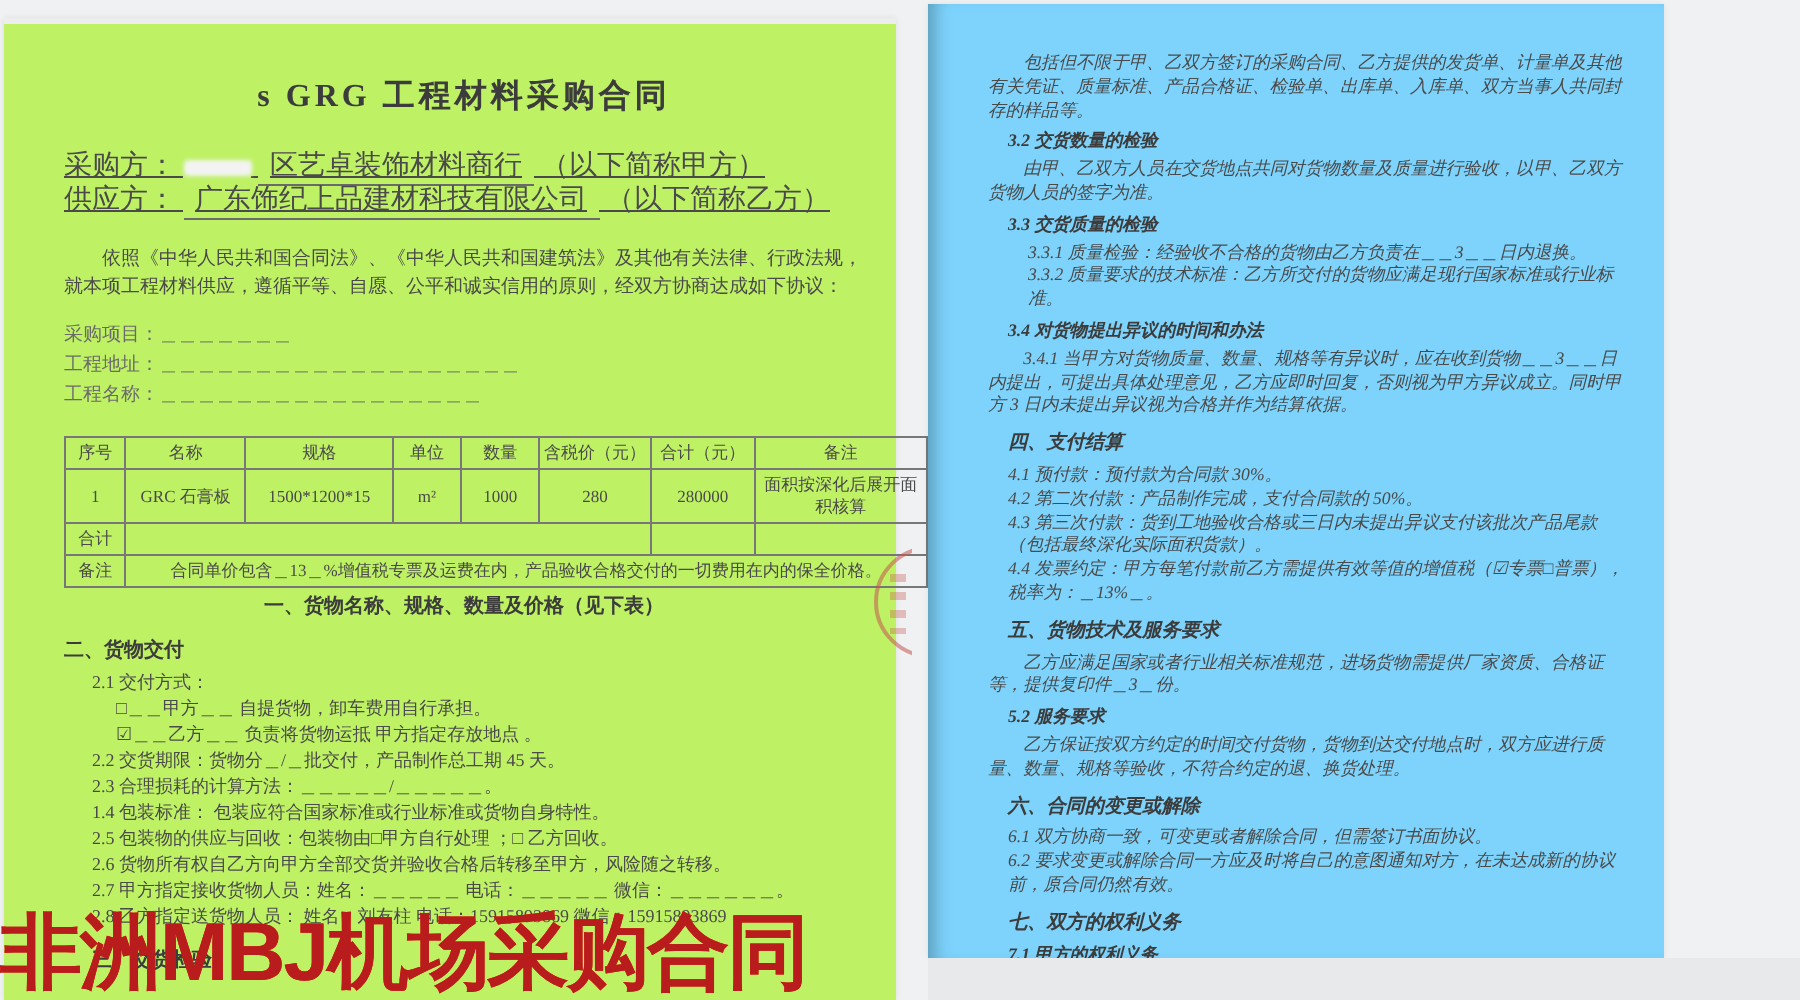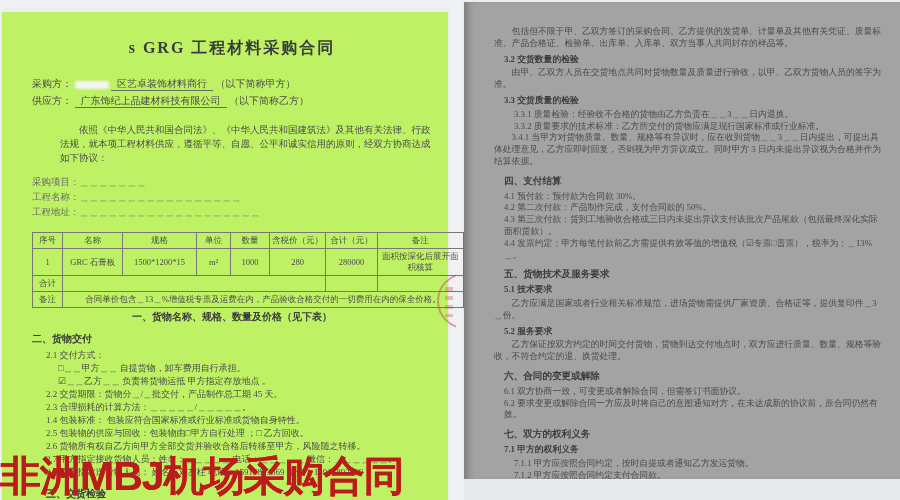--- a/index.html
+++ b/index.html
@@ -11,34 +11,35 @@
     color:#4a4a4a;
   }
   .page { position:absolute; background:#bef264; }
   .page-left {
     left:2px; top:9px; width:446px; height:491px;
     box-shadow:0 0 3px rgba(0,0,0,.08);
     border-top:3px solid #ededee;
     padding:16px 16px 0 30px;
   }
   .page-right {
-    left:464px; top:2px; width:436px; height:477px;
-    background:#a3a3a3;
+    left:464px; top:2px; width:368px; height:477px;
+    background:#7dd3fc;
     box-shadow:inset 9px 0 9px -6px rgba(0,0,0,.28), 0 0 3px rgba(0,0,0,.08);
     padding:24px 16px 0 30px;
+    font-style:italic;
   }
   .right-bottom-band { position:absolute; left:464px; top:479px; width:436px; height:21px; background:#e8e9ea; }
 
   
   .doc-title { text-align:center; font-size:16px; font-weight:bold; color:#3c3c3c; letter-spacing:2px; margin-top:10px; }
-  .parties { margin-top:16px; font-size:10px; }
+  .parties { margin-top:16px; font-size:14px;text-decoration:underline; }
   .party-line { line-height:17px; white-space:nowrap; }
   .u { border-bottom:1px solid #6a6a6a; padding:0 6px 1px 6px; }
   .redact { display:inline-block; width:34px; height:8px; background:#f3f3f3; border-radius:2px; filter:blur(1px); vertical-align:middle; }
-  .preamble { margin-top:14px; font-size:9.5px; line-height:14px; text-indent:2em;margin-left:28px; }
+  .preamble { margin-top:14px; font-size:9.5px; line-height:14px; text-indent:2em; }
   .fields { margin-top:10px; font-size:9.5px; }
   .field-line { line-height:15px; }
   .blank { letter-spacing:0; color:#6a6a6a; }
 
   table.goods { width:432px; margin-top:12px; border-collapse:collapse; font-size:8.5px; color:#4a4a4a; }
   table.goods th, table.goods td { border:1px solid #777; text-align:center; padding:2px 1px; font-weight:normal; line-height:11px; }
   table.goods th { font-size:8.5px; }
   td.remark-cell { text-align:left; padding-left:4px; font-size:8.5px; }
   .tr-data td { height:26px; }
 
@@ -94,22 +95,22 @@
       <span>供应方：</span>
       <span class="u">广东饰纪上品建材科技有限公司</span>
       <span>（以下简称乙方）</span>
     </div>
   </div>
 
   <div class="preamble">依照《中华人民共和国合同法》、《中华人民共和国建筑法》及其他有关法律、行政法规，就本项工程材料供应，遵循平等、自愿、公平和诚实信用的原则，经双方协商达成如下协议：</div>
 
   <div class="fields">
     <div class="field-line blank">采购项目：＿＿＿＿＿＿＿</div>
+    <div class="field-line blank">工程地址：＿＿＿＿＿＿＿＿＿＿＿＿＿＿＿＿＿＿＿</div>
     <div class="field-line blank">工程名称：＿＿＿＿＿＿＿＿＿＿＿＿＿＿＿＿＿</div>
-    <div class="field-line blank">工程地址：＿＿＿＿＿＿＿＿＿＿＿＿＿＿＿＿＿＿＿</div>
   </div>
 
   <table class="goods">
     <tbody>
         <tr>
       <th style="width:7%">序号</th>
       <th style="width:14%">名称</th>
       <th style="width:17%">规格</th>
       <th style="width:8%">单位</th>
       <th style="width:9%">数量</th>
@@ -165,28 +166,28 @@
   <div class="stamp-marks"></div>
 </div>
 
 <div class="page page-right rp">
   <div class="p pin wrap">包括但不限于甲、乙双方签订的采购合同、乙方提供的发货单、计量单及其他有关凭证、质量标准、产品合格证、检验单、出库单、入库单、双方当事人共同封存的样品等。</div>
   <div class="s">3.2 交货数量的检验</div>
   <div class="p pin wrap">由甲、乙双方人员在交货地点共同对货物数量及质量进行验收，以甲、乙双方货物人员的签字为准。</div>
   <div class="s">3.3 交货质量的检验</div>
   <div class="p" style="padding-left:20px">3.3.1 质量检验：经验收不合格的货物由乙方负责在＿＿3＿＿日内退换。</div>
   <div class="p" style="padding-left:20px">3.3.2 质量要求的技术标准：乙方所交付的货物应满足现行国家标准或行业标准。</div>
+  <div class="s">3.4 对货物提出异议的时间和办法</div>
   <div class="p pin wrap">3.4.1 当甲方对货物质量、数量、规格等有异议时，应在收到货物＿＿3＿＿日内提出，可提出具体处理意见，乙方应即时回复，否则视为甲方异议成立。同时甲方 3 日内未提出异议视为合格并作为结算依据。</div>
   <div class="h">四、支付结算</div>
   <div class="p">4.1 预付款：预付款为合同款 30%。</div>
   <div class="p">4.2 第二次付款：产品制作完成，支付合同款的 50%。</div>
   <div class="p wrap">4.3 第三次付款：货到工地验收合格或三日内未提出异议支付该批次产品尾款（包括最终深化实际面积货款）。</div>
   <div class="p wrap">4.4 发票约定：甲方每笔付款前乙方需提供有效等值的增值税（☑专票□普票），税率为：＿13%＿。</div>
   <div class="h">五、货物技术及服务要求</div>
-  <div class="s">5.1 技术要求</div>
   <div class="p pin wrap">乙方应满足国家或者行业相关标准规范，进场货物需提供厂家资质、合格证等，提供复印件＿3＿份。</div>
   <div class="s">5.2 服务要求</div>
   <div class="p pin wrap">乙方保证按双方约定的时间交付货物，货物到达交付地点时，双方应进行质量、数量、规格等验收，不符合约定的退、换货处理。</div>
   <div class="h">六、合同的变更或解除</div>
   <div class="p">6.1 双方协商一致，可变更或者解除合同，但需签订书面协议。</div>
   <div class="p wrap">6.2 要求变更或解除合同一方应及时将自己的意图通知对方，在未达成新的协议前，原合同仍然有效。</div>
   <div class="h">七、双方的权利义务</div>
   <div class="s">7.1 甲方的权利义务</div>
   <div class="p" style="padding-left:20px">7.1.1 甲方应按照合同约定，按时自提或者通知乙方发运货物。</div>
   <div class="p" style="padding-left:20px">7.1.2 甲方应按照合同约定支付合同款。</div>

